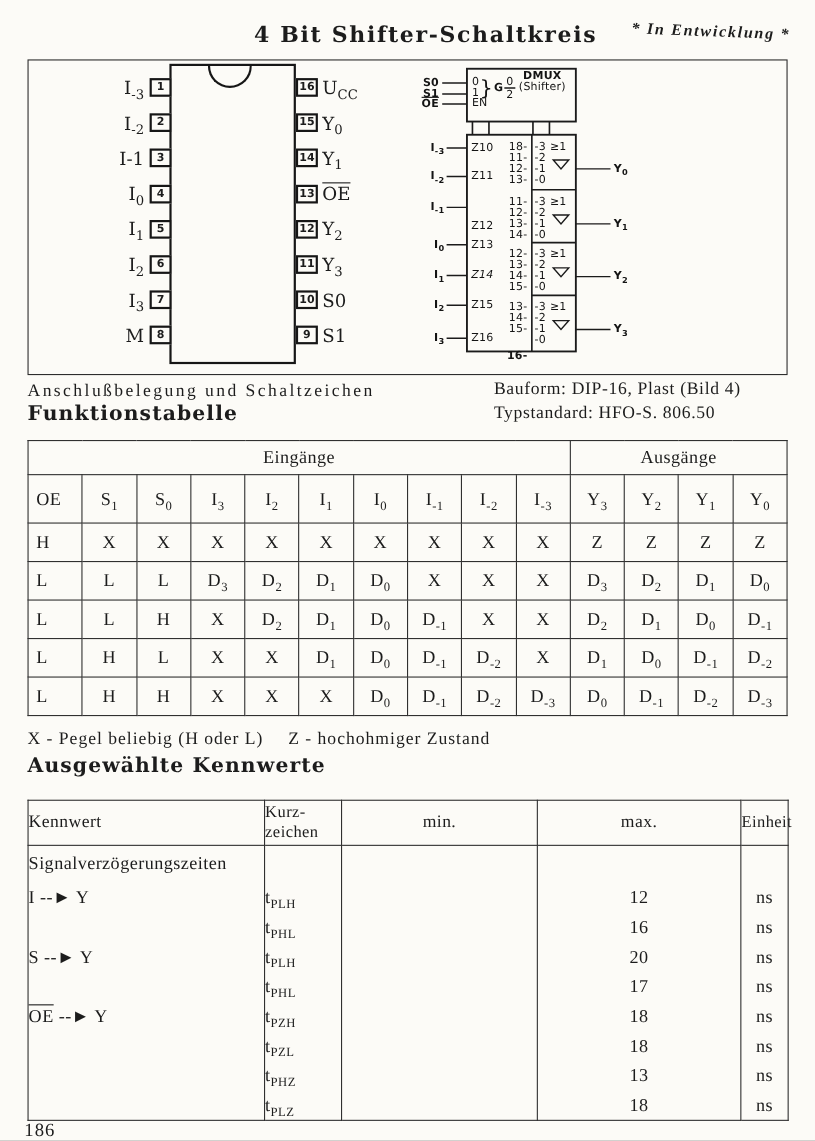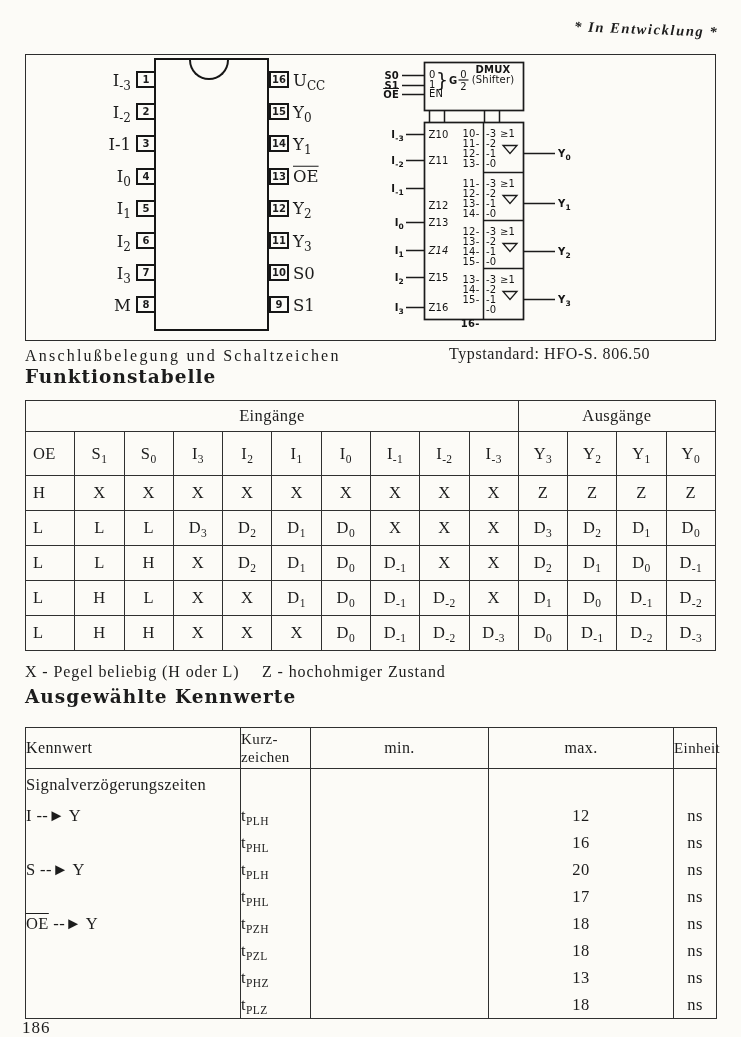--- a/index.html
+++ b/index.html
@@ -51,20 +51,21 @@
   .kbody td{padding-top:3px;}
   .kln{height:27px;line-height:27px;white-space:nowrap;}
   .kln.first{height:30px;line-height:26px;}
   .pagenum{font-size:17px;letter-spacing:1px;}
 </style>
 </head>
 <body>
 
 <div class="page">
 
+  <span class="abs hdr-title" style="left:231px;top:19px">4 Bit Shifter-Schaltkreis</span>
   <span class="abs hdr-note" style="left:574px;top:21px">* In Entwicklung *</span>
 
   <div class="figure-box" id="figbox">
     <div class="pkg"></div>
     <div class="notch"></div>
     <svg class="symlines" width="691" height="287" viewBox="0 0 691 287" fill="none" stroke="#1b1b1b">
       <rect x="398.5" y="7.5" width="99" height="48" stroke-width="1.7"></rect>
       <rect x="398.5" y="67.5" width="99" height="197" stroke-width="1.7"></rect>
       <path d="M457.5 67.5 V264.5" stroke-width="1.5"></path>
       <path d="M457.5 117.5 H497.5 M457.5 165.5 H497.5 M457.5 213.5 H497.5" stroke-width="1.5"></path>
@@ -129,21 +130,21 @@
       <div class="sym r b" style="left: 378px; top: 133.5px;">I<sub>-1</sub></div>
       <div class="sym " style="left: 402.5px; top: 151px;">Z12</div>
       <div class="sym r b" style="left: 378px; top: 167.5px;">I<sub>0</sub></div>
       <div class="sym " style="left: 402.5px; top: 167.5px; text-align: right;">Z13</div>
       <div class="sym r b" style="left: 378px; top: 195.5px;">I<sub>1</sub></div>
       <div class="sym " style="left: 402.5px; top: 195.5px; font-style: italic;">Z14</div>
       <div class="sym r b" style="left: 378px; top: 222.5px;">I<sub>2</sub></div>
       <div class="sym " style="left: 402.5px; top: 222.5px;">Z15</div>
       <div class="sym r b" style="left: 378px; top: 252.5px;">I<sub>3</sub></div>
       <div class="sym " style="left: 402.5px; top: 252.5px;">Z16</div>
-      <div class="sym r" style="left: 453.5px; top: 78.5px;">10-</div>
+      <div class="sym r" style="left: 453.5px; top: 78.5px;">18-</div>
       <div class="sym r" style="left: 453.5px; top: 88.7px;">11-</div>
       <div class="sym r" style="left: 453.5px; top: 98.9px;">12-</div>
       <div class="sym r" style="left: 453.5px; top: 109.1px;">13-</div>
       <div class="sym " style="left: 460px; top: 78.5px;">-3</div>
       <div class="sym " style="left: 460px; top: 88.7px;">-2</div>
       <div class="sym " style="left: 460px; top: 98.9px;">-1</div>
       <div class="sym " style="left: 460px; top: 109.1px;">-0</div>
       <div class="sym c" style="left: 481.5px; top: 78.5px;">≥1</div>
       <div class="sym b" style="left: 532px; top: 98.5px;">Y<sub>0</sub></div>
       <div class="sym r" style="left: 453.5px; top: 128.5px;">11-</div>
@@ -173,20 +174,21 @@
       <div class="sym " style="left: 460px; top: 224.5px;">-3</div>
       <div class="sym " style="left: 460px; top: 234.7px;">-2</div>
       <div class="sym " style="left: 460px; top: 244.9px;">-1</div>
       <div class="sym " style="left: 460px; top: 255.1px;">-0</div>
       <div class="sym c" style="left: 481.5px; top: 224.5px;">≥1</div>
       <div class="sym b" style="left: 532px; top: 244.5px;">Y<sub>3</sub></div>
     </div>
 
   <span class="abs cap" style="left:25px;top:347px">Anschlußbelegung und Schaltzeichen</span>
   <div class="abs capR" style="left:449px;top:343px">
+    <div>Bauform: DIP-16, Plast (Bild 4)</div>
     <div>Typstandard: HFO-S. 806.50</div>
   </div>
 
   <span class="abs h2" style="left:25px;top:366px">Funktionstabelle</span>
 
   <table class="ftable" id="ft">
     <colgroup>
         <col span="14">
       </colgroup>
   <tbody>

